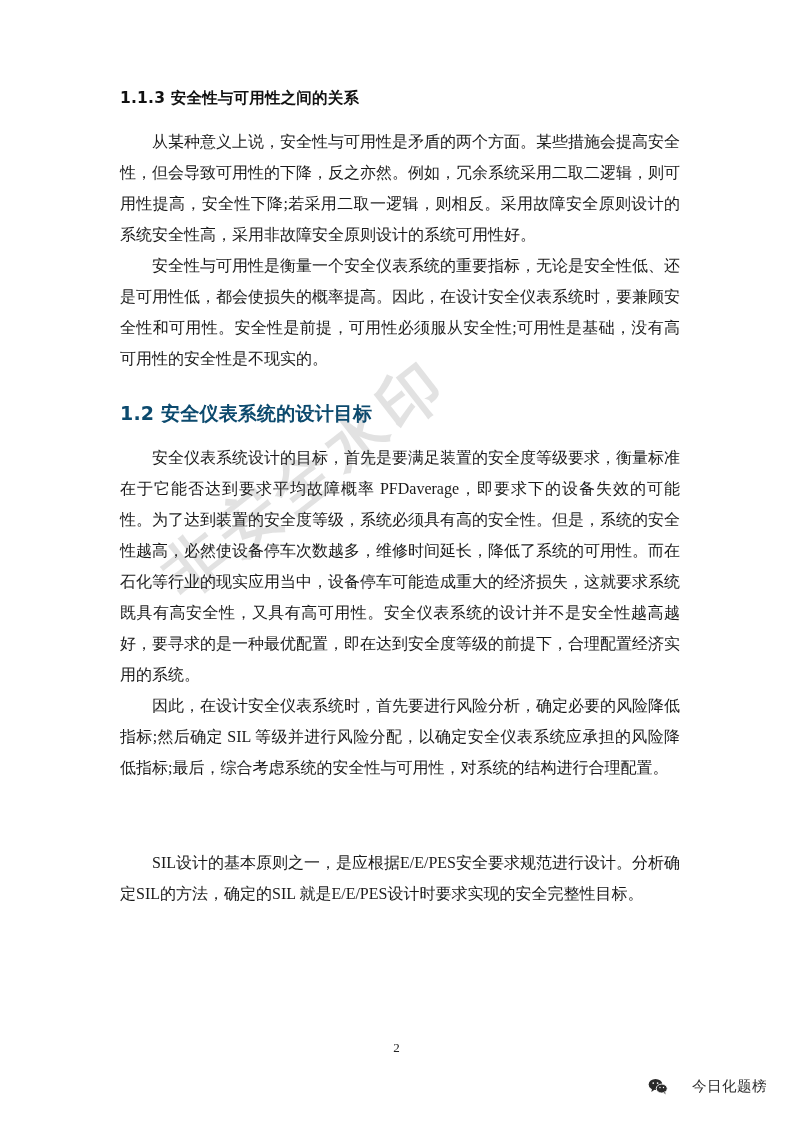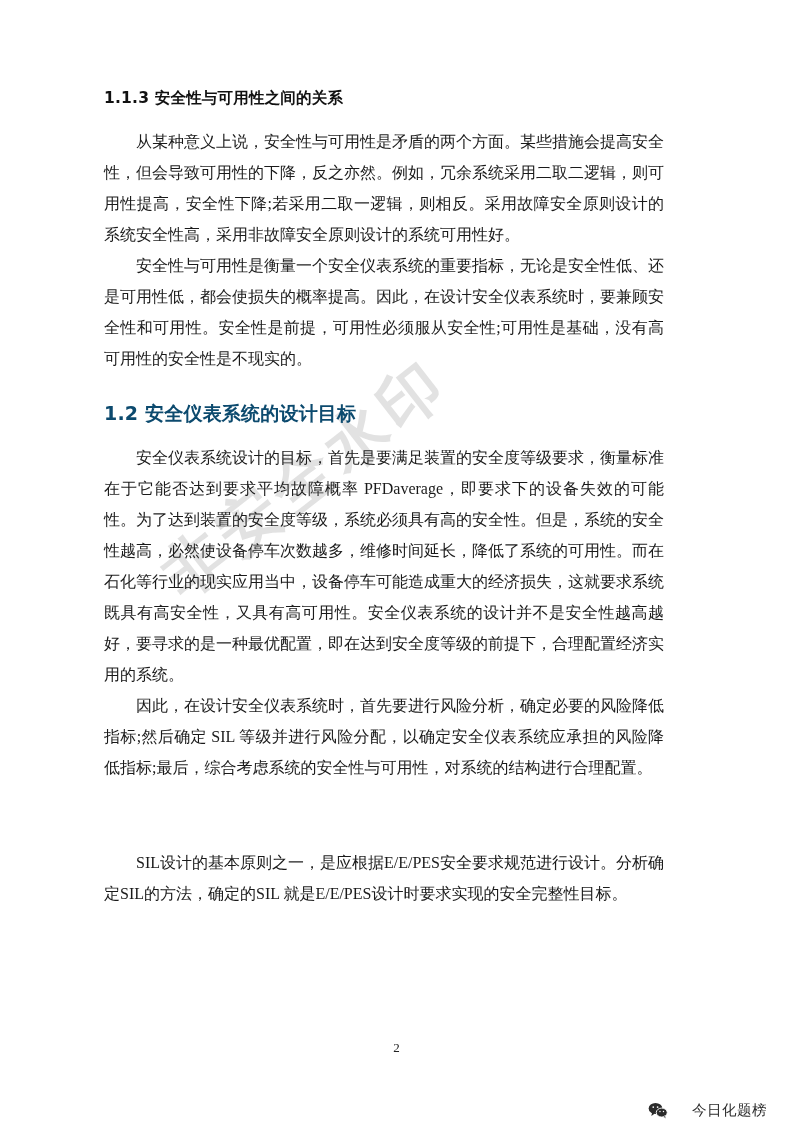--- a/index.html
+++ b/index.html
@@ -17,21 +17,21 @@
   }
   .page {
     position: absolute;
     left: 0; top: 0;
     width: 793px;
     height: 1122px;
     background: #ffffff;
   }
   .content {
     position: absolute;
-    left: 104px;
+    left: 120px;
     top: 88px;
     width: 560px;
   }
   h2.heading {
     font-family: "DejaVu Sans", sans-serif;
     font-weight: bold;
     font-size: 19px;
     line-height: 1.4;
     margin: 0;
     letter-spacing: 0.2px;
@@ -84,21 +84,21 @@
     font-size: 62px;
     font-weight: bold;
     letter-spacing: 6px;
     line-height: 1.2;
     white-space: nowrap;
   }
   
   .footer-badge {
     position: absolute;
     right: 26px;
-    bottom: 2px;
+    bottom: 26px;
     display: flex;
     align-items: center;
     gap: 24px;
   }
   .wechat-icon {
     width: 20px;
     height: 17px;
     display: block;
   }
   .footer-text {

